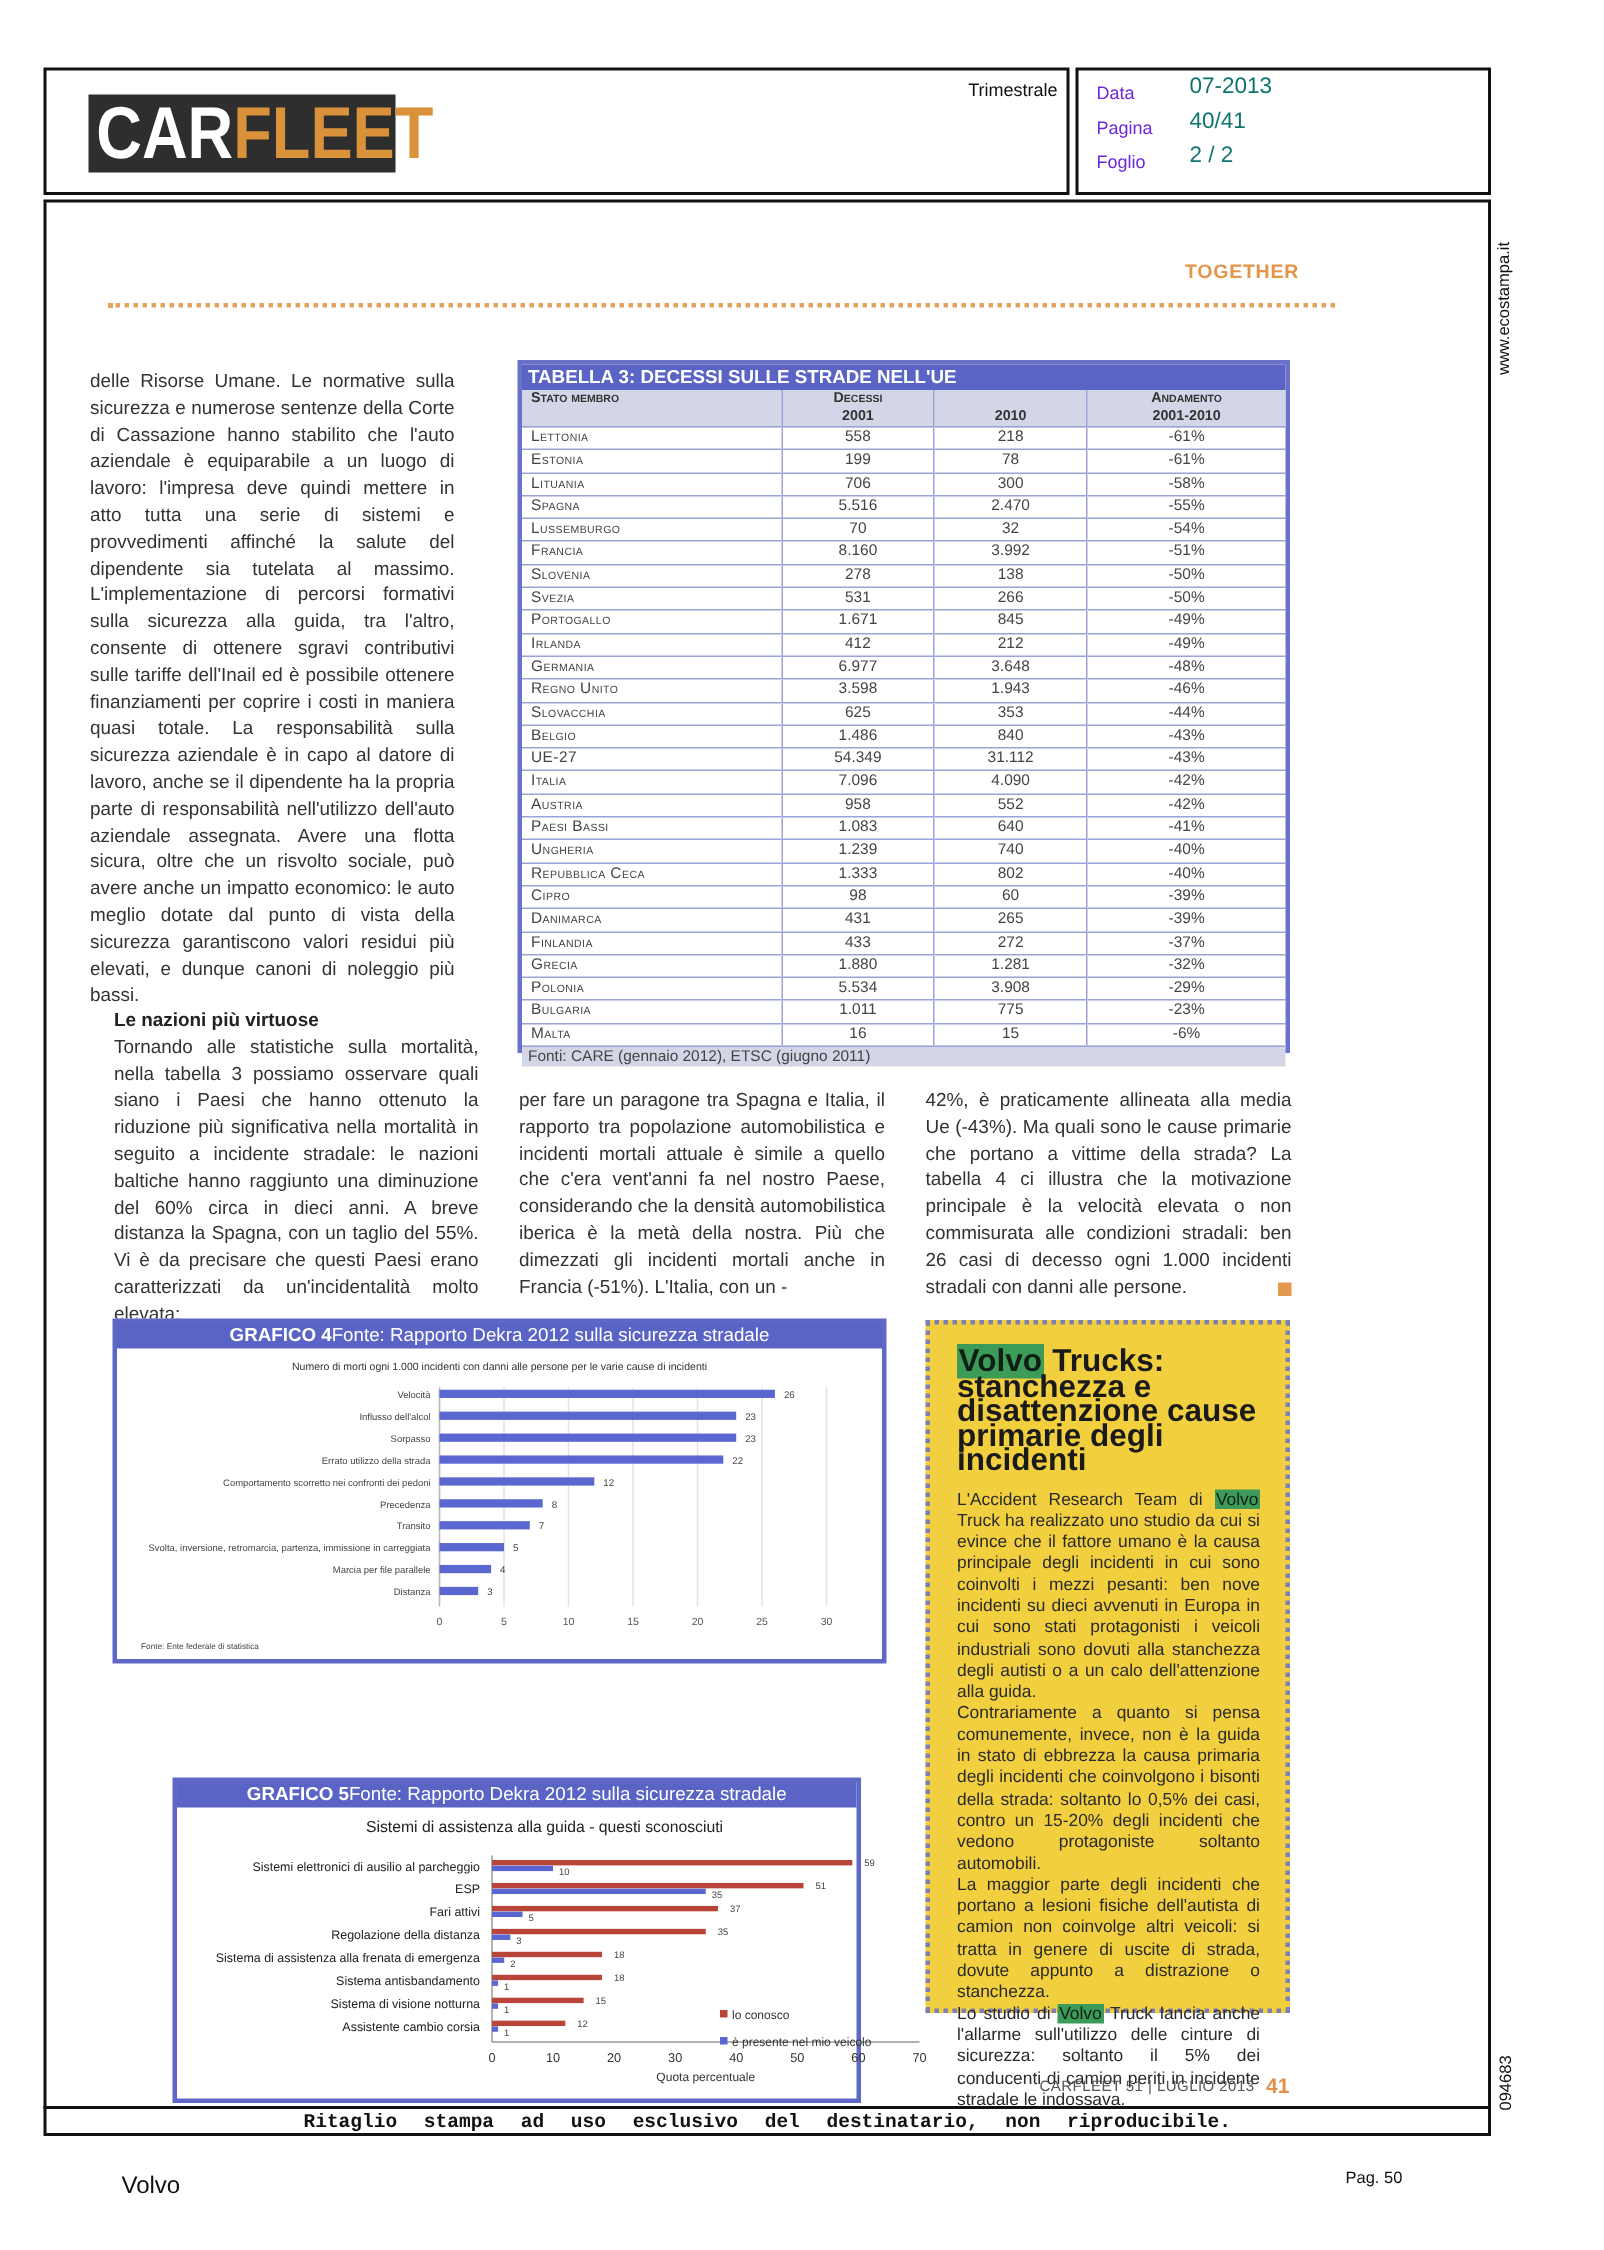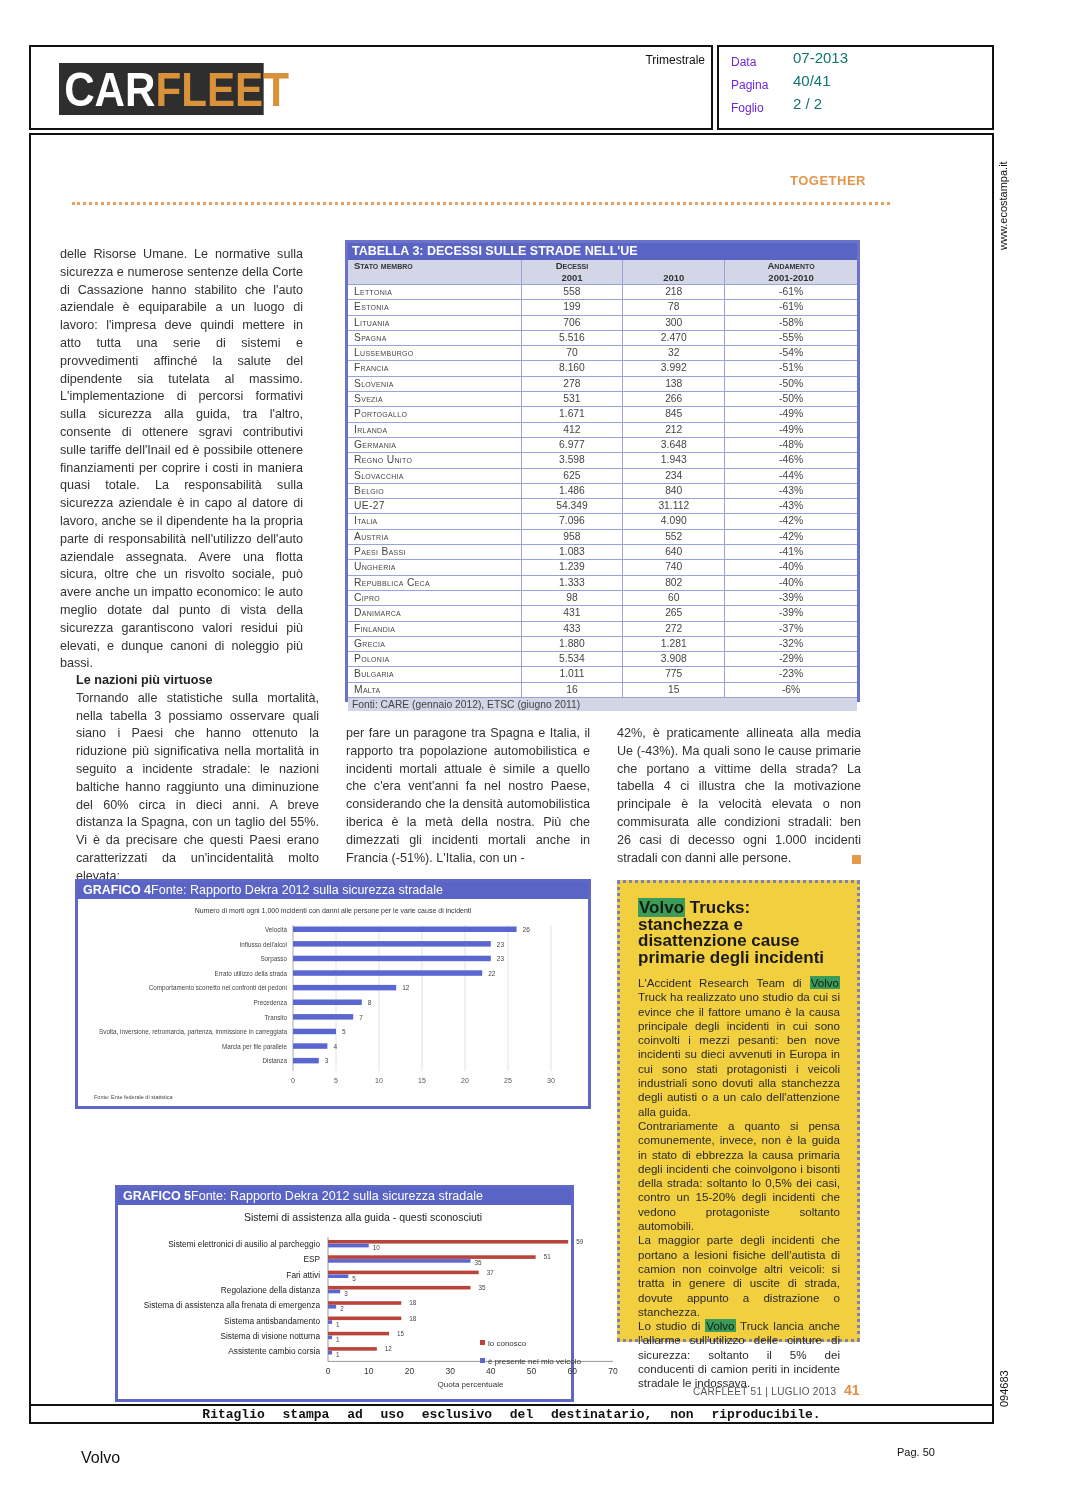--- a/index.html
+++ b/index.html
@@ -42,27 +42,27 @@
   table.data th { background: #d3d6e6; font-size: 9.5px; font-weight: bold; color: #333; height: 12px; line-height: 12px; border-left: 1px solid #9aa2d8; }
   table.data td { height: 14.3px; line-height: 14.3px; border-top: 1px solid #9aa2d8; border-left: 1px solid #9aa2d8; text-align: center; }
   table.data td.country { text-align: left; padding-left: 6px; font-variant: small-caps; letter-spacing: 0.3px; margin-left: 35px; }
   table.data th.first, table.data td.first { border-left: none; }
   .tbl-foot { background: #d3d6e6; font-size: 10.3px; color: #444; height: 14px; line-height: 14px; padding-left: 4px; border-top: 1px solid #9aa2d8; }
 
   
   .chart-box { border: 3px solid #5f68c6; background: #fff; }
   .g4 { left: 75px; top: 879px; width: 516px; height: 230px; }
   .g5 { left: 75px; top: 1185px; width: 459px; height: 217px; margin-left: 40px; }
-  .chart-head { background: #5a64c4; color: #fff; height: 17px; line-height: 17px; font-size: 12.5px; padding: 0 5px; display: flex; justify-content: flex-start; }
+  .chart-head { background: #5a64c4; color: #fff; height: 17px; line-height: 17px; font-size: 12.5px; padding: 0 5px; display: flex; justify-content: center; }
   .chart-head .gname { font-weight: bold; }
   .chart-svg { display: block; }
 
   
   .yellow { left: 617px; top: 880px; width: 243px; height: 462px; background: #f2cf3e; border: 3px dotted #7d7fb5; padding: 17px 17px 0 18px; }
-  .y-title { font-size: 17px; font-weight: bold; line-height: 16.5px; color: #1a1a1a; margin-bottom: 10px; }
+  .y-title { font-size: 21px; font-weight: bold; line-height: 16.5px; color: #1a1a1a; margin-bottom: 10px; }
   .hl { background: #3d9b5a; color: #0f1f14; padding: 0 1px; }
   .y-body { font-size: 11.6px; line-height: 14.3px; color: #2a2a2a; text-align: justify; }
 
   .page-footer-left { left: 693px; top: 1386px; font-size: 10px; color: #555; letter-spacing: 0.3px; }
   .page-num { left: 844px; top: 1382px; font-size: 14px; font-weight: bold; color: #e0904a; }
   .bottom-left { left: 81px; top: 1449px; font-size: 16px; color: #111; }
   .bottom-right { left: 897px; top: 1446px; font-size: 11px; color: #111; }
 </style>
 </head>
 <body>
@@ -184,21 +184,21 @@
         </tr>
         <tr>
           <td class="country first">Regno Unito</td>
           <td>3.598</td>
           <td>1.943</td>
           <td>-46%</td>
         </tr>
         <tr>
           <td class="country first">Slovacchia</td>
           <td>625</td>
-          <td>234</td>
+          <td>353</td>
           <td>-44%</td>
         </tr>
         <tr>
           <td class="country first">Belgio</td>
           <td>1.486</td>
           <td>840</td>
           <td>-43%</td>
         </tr>
         <tr>
           <td class="country first">UE-27</td>

